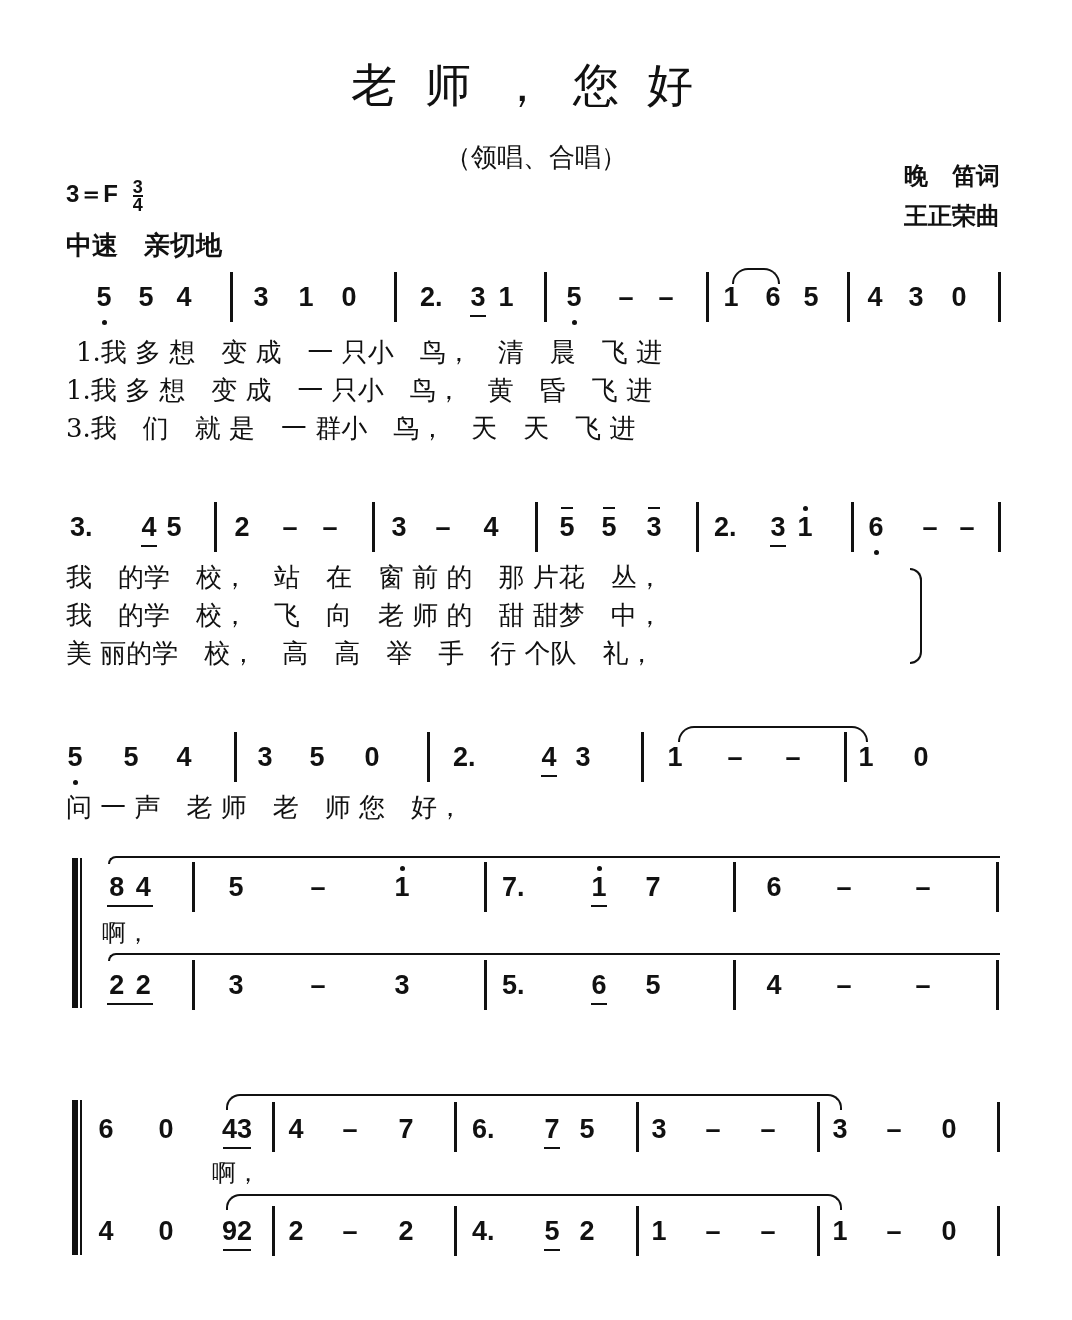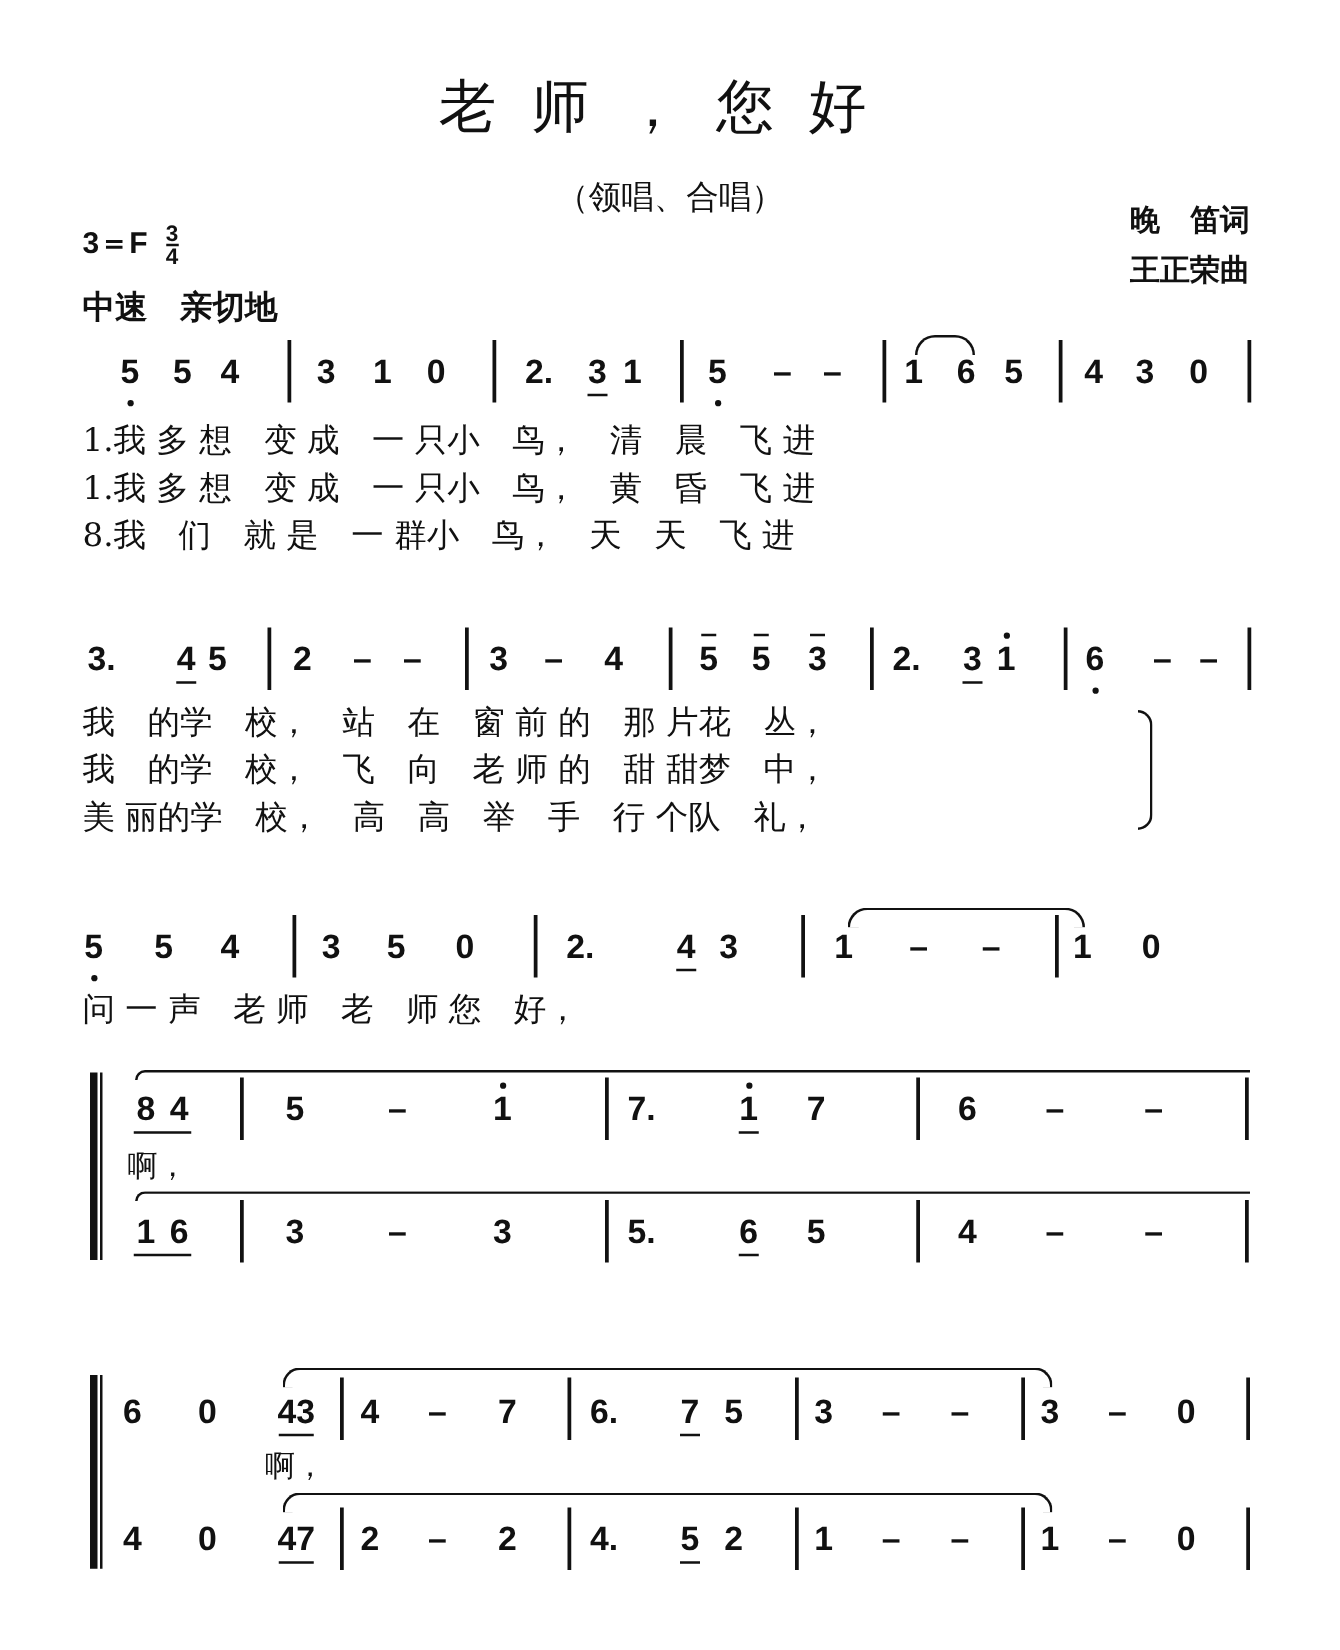--- a/index.html
+++ b/index.html
@@ -64,23 +64,23 @@
   <span class="n" style="left:905px">3</span>
   <span class="n" style="left:948px">0</span>
 </div>
 <div class="slur" style="left:732px;top:268px;width:44px;"></div>
 <div class="bar" style="left:230px;top:272px;height:50px;"></div>
 <div class="bar" style="left:394px;top:272px;height:50px;"></div>
 <div class="bar" style="left:544px;top:272px;height:50px;"></div>
 <div class="bar" style="left:706px;top:272px;height:50px;"></div>
 <div class="bar" style="left:847px;top:272px;height:50px;"></div>
 <div class="bar" style="left:998px;top:272px;height:50px;"></div>
-<div class="lyric" style="left:66px;top:335px;">1.我 多 想　变 成　一 只小　鸟，　清　晨　飞 进</div>
+<div class="lyric" style="left:76px;top:335px;">1.我 多 想　变 成　一 只小　鸟，　清　晨　飞 进</div>
 <div class="lyric" style="left:66px;top:373px;">1.我 多 想　变 成　一 只小　鸟，　黄　昏　飞 进</div>
-<div class="lyric" style="left:66px;top:411px;">8.我　们　就 是　一 群小　鸟，　天　天　飞 进</div>
+<div class="lyric" style="left:66px;top:411px;">3.我　们　就 是　一 群小　鸟，　天　天　飞 进</div>
 
 <div class="notes" style="left:0;top:512px;">
   <span class="n" style="left:70px">3.</span>
   <span class="n u" style="left:138px">4</span>
   <span class="n" style="left:163px">5</span>
   <span class="n" style="left:231px">2</span>
   <span class="n" style="left:279px">–</span>
   <span class="n" style="left:319px">–</span>
   <span class="n" style="left:388px">3</span>
   <span class="n" style="left:432px">–</span>
@@ -144,21 +144,21 @@
   <span class="n" style="left:763px">6</span>
   <span class="n" style="left:833px">–</span>
   <span class="n" style="left:912px">–</span>
 </div>
 <div class="lyric" style="left:102px;top:917px;font-size:24px;">啊，</div>
 <div class="bar" style="left:192px;top:862px;height:50px;"></div>
 <div class="bar" style="left:484px;top:862px;height:50px;"></div>
 <div class="bar" style="left:733px;top:862px;height:50px;"></div>
 <div class="bar" style="left:996px;top:862px;height:50px;"></div>
 <div class="notes" style="left:0;top:970px;">
-  <span class="n u" style="left:104px;width:52px;word-spacing:4px;">1 6</span>
+  <span class="n u" style="left:104px;width:52px;word-spacing:4px;">2 2</span>
   <span class="n" style="left:225px">3</span>
   <span class="n" style="left:307px">–</span>
   <span class="n" style="left:391px">3</span>
   <span class="n" style="left:502px">5.</span>
   <span class="n u" style="left:588px">6</span>
   <span class="n" style="left:642px">5</span>
   <span class="n" style="left:763px">4</span>
   <span class="n" style="left:833px">–</span>
   <span class="n" style="left:912px">–</span>
 </div>
@@ -190,21 +190,21 @@
 </div>
 <div class="lyric" style="left:212px;top:1157px;font-size:24px;">啊，</div>
 <div class="bar" style="left:272px;top:1102px;height:50px;"></div>
 <div class="bar" style="left:454px;top:1102px;height:50px;"></div>
 <div class="bar" style="left:636px;top:1102px;height:50px;"></div>
 <div class="bar" style="left:817px;top:1102px;height:50px;"></div>
 <div class="bar" style="left:997px;top:1102px;height:50px;"></div>
 <div class="notes" style="left:0;top:1216px;">
   <span class="n" style="left:95px">4</span>
   <span class="n" style="left:155px">0</span>
-  <span class="n u" style="left:220px;width:34px;">47</span>
+  <span class="n u" style="left:220px;width:34px;">92</span>
   <span class="n" style="left:285px">2</span>
   <span class="n" style="left:339px">–</span>
   <span class="n" style="left:395px">2</span>
   <span class="n" style="left:472px">4.</span>
   <span class="n u" style="left:541px">5</span>
   <span class="n" style="left:576px">2</span>
   <span class="n" style="left:648px">1</span>
   <span class="n" style="left:702px">–</span>
   <span class="n" style="left:757px">–</span>
   <span class="n" style="left:829px">1</span>

